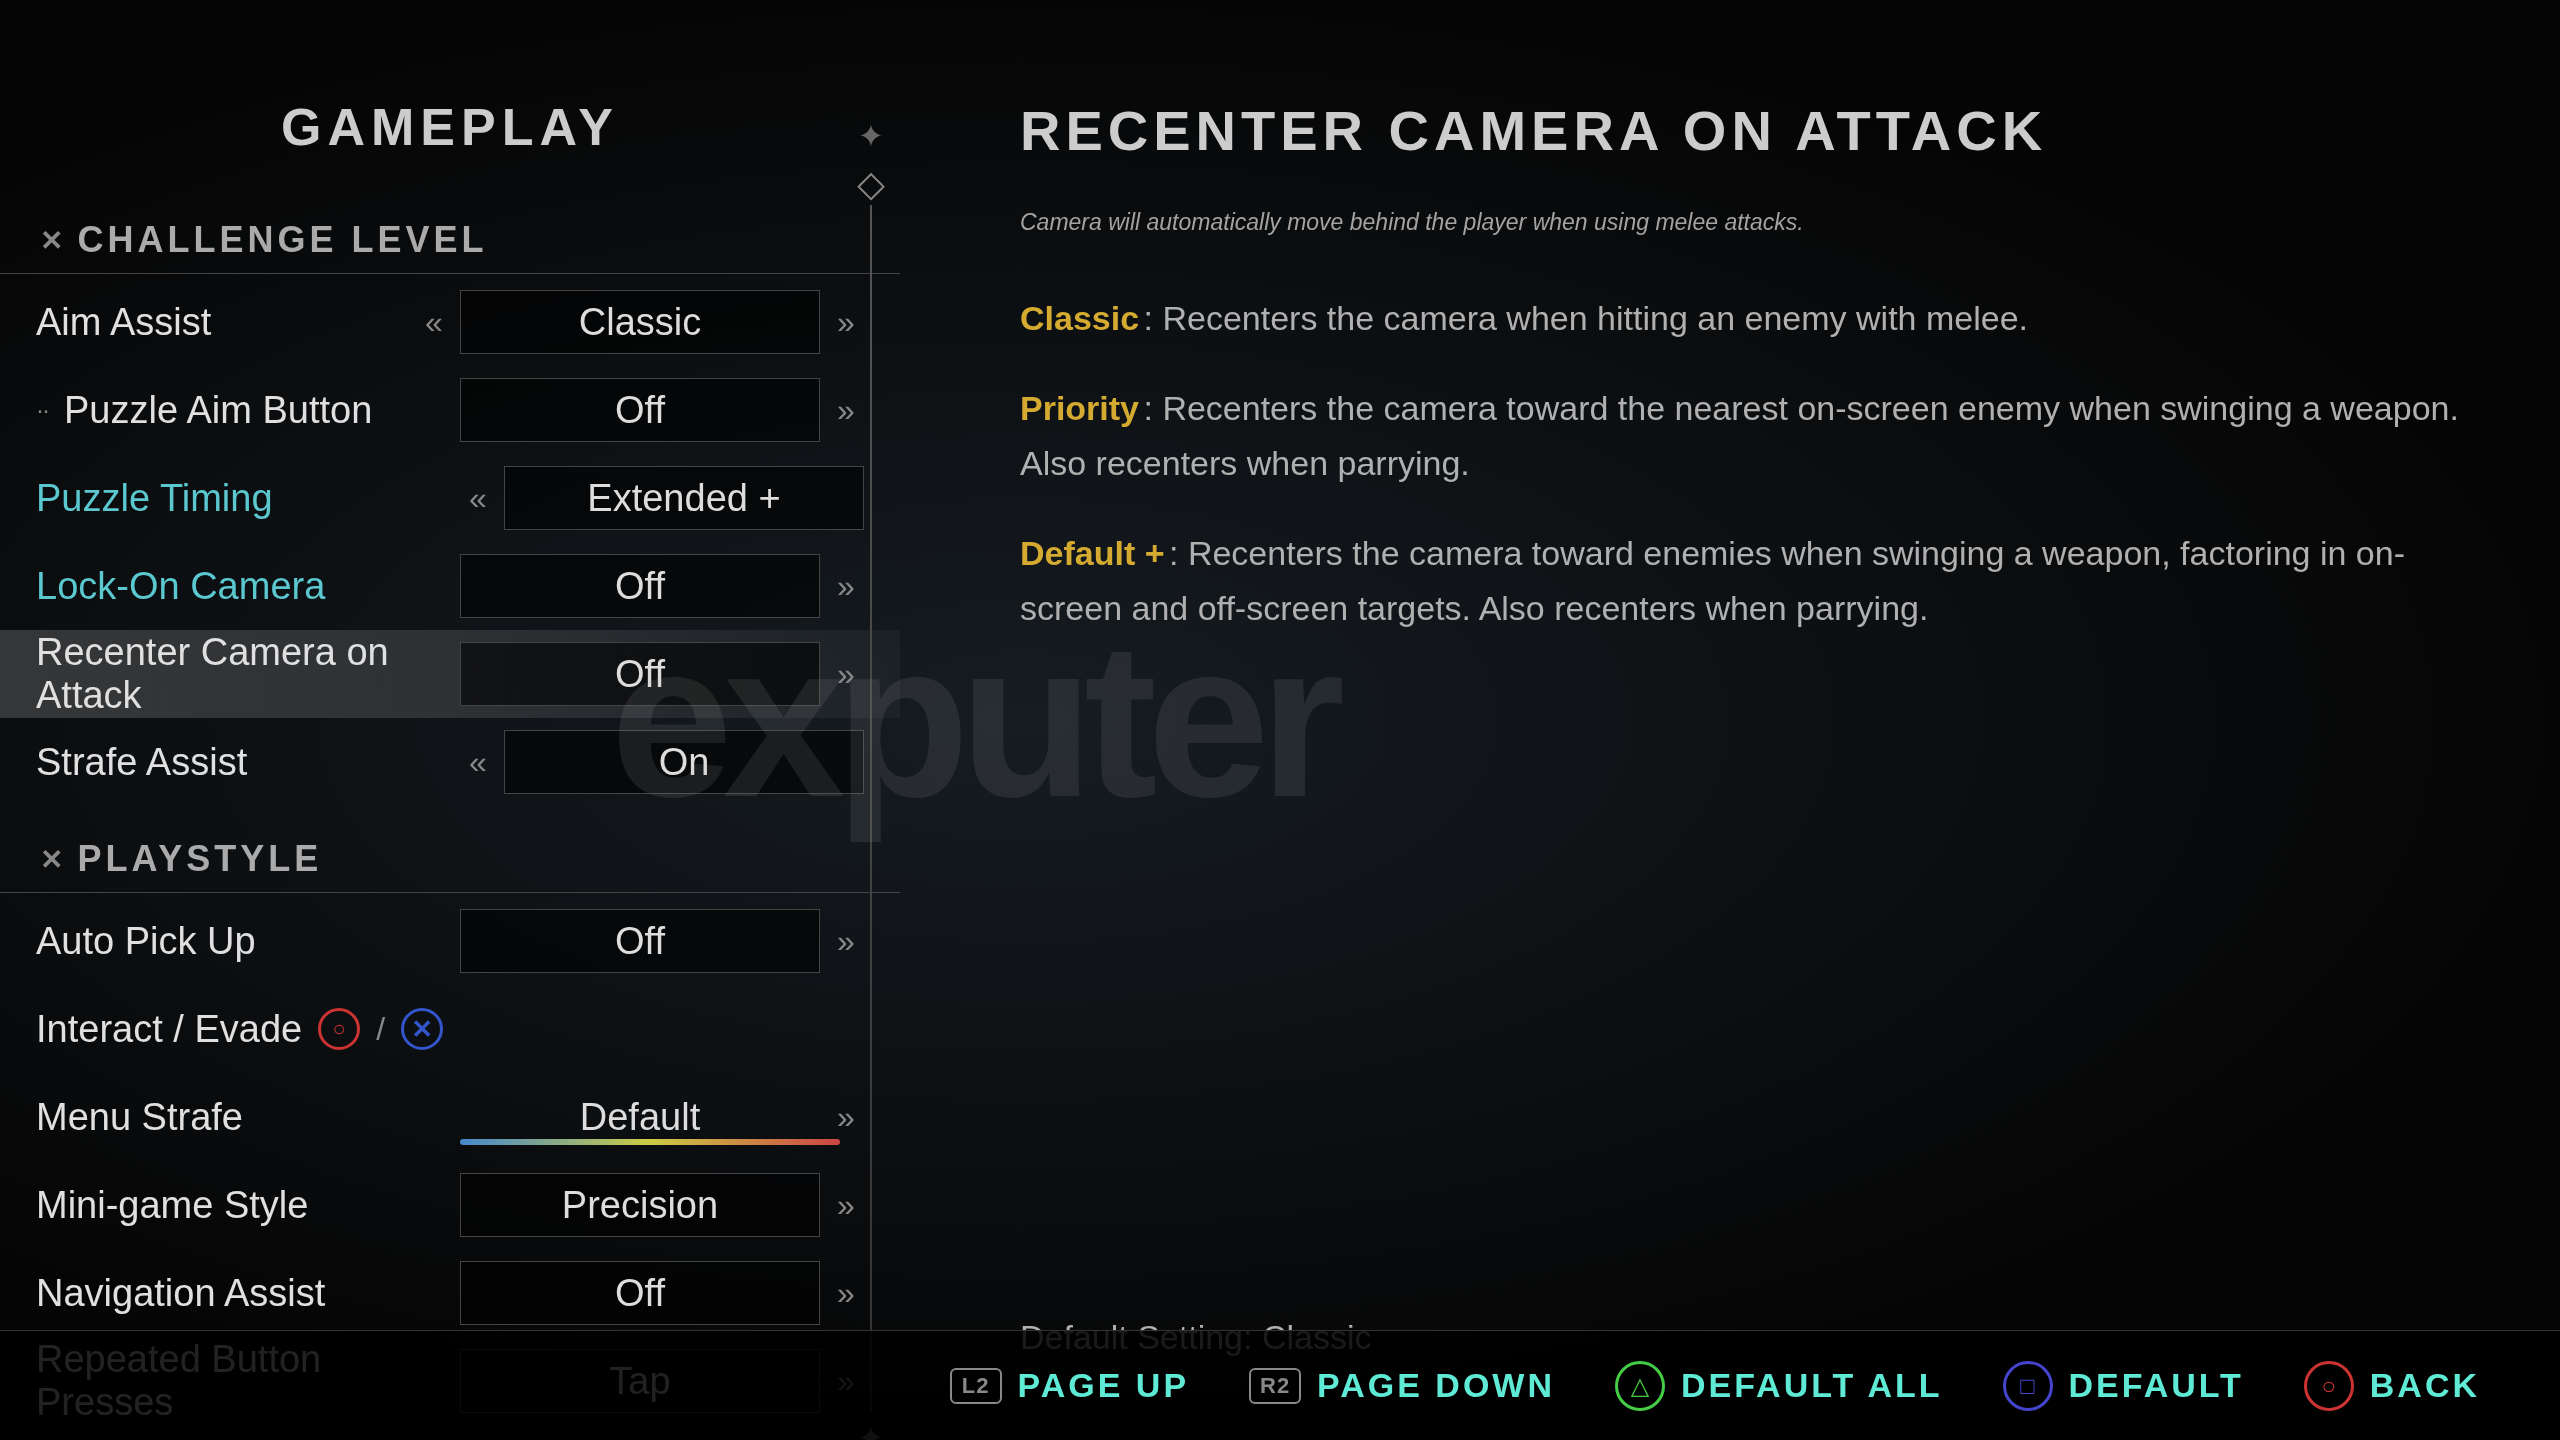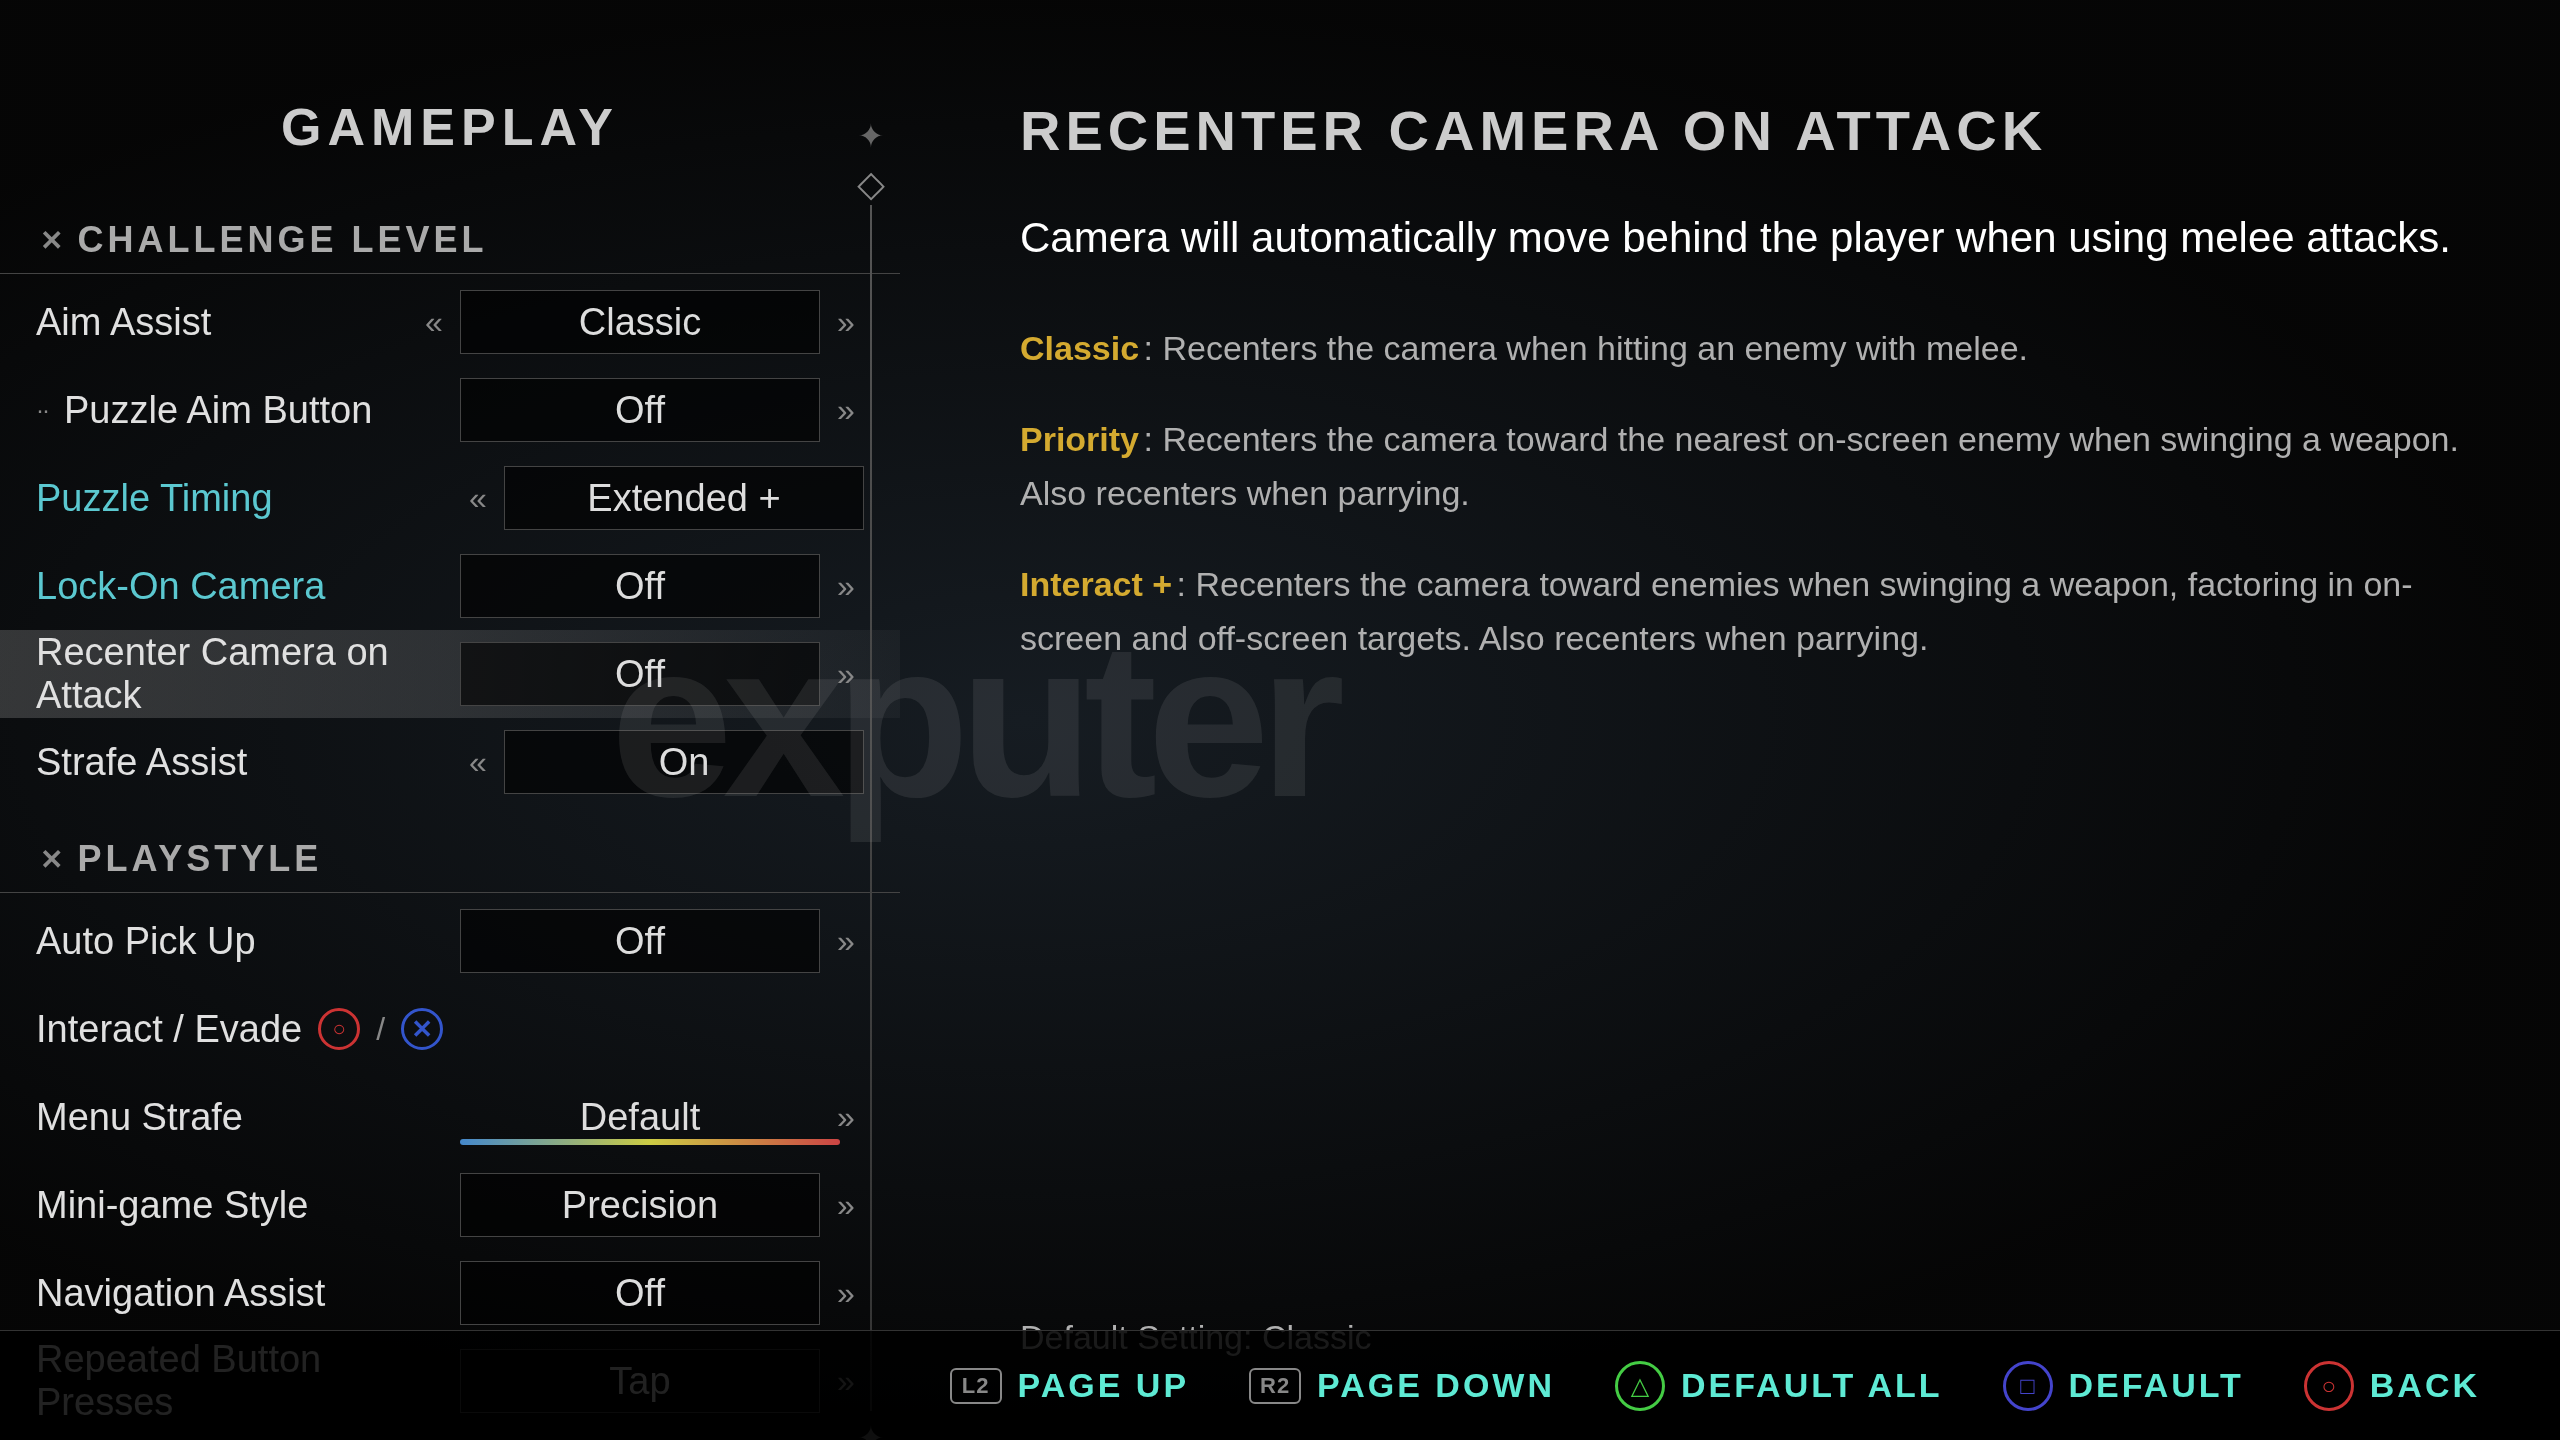--- a/index.html
+++ b/index.html
@@ -221,24 +221,25 @@
       font-size: 56px;
       font-weight: 700;
       letter-spacing: 5px;
       color: #cccccc;
       text-transform: uppercase;
       margin-bottom: 40px;
       line-height: 1.2;
     }
 
     .info-description {
-      font-size: 42px;
-      color: #ffffff;
+      font-size: 23px;
+      color: #a3a3a3;
       line-height: 1.6;
       margin-bottom: 50px;
+      font-style: italic;
     }
 
     .info-section {
       margin-bottom: 36px;
     }
 
     .info-label {
       font-size: 34px;
       font-weight: 700;
       display: inline;
@@ -540,21 +541,21 @@
       <span class="info-label yellow">Classic</span>
       <span class="info-text">: Recenters the camera when hitting an enemy with melee.</span>
     </div>
 
     <div class="info-section">
       <span class="info-label yellow">Priority</span>
       <span class="info-text">: Recenters the camera toward the nearest on-screen enemy when swinging a weapon. Also recenters when parrying.</span>
     </div>
 
     <div class="info-section">
-      <span class="info-label yellow">Interact +</span>
+      <span class="info-label yellow">Default +</span>
       <span class="info-text">: Recenters the camera toward enemies when swinging a weapon, factoring in on-screen and off-screen targets. Also recenters when parrying.</span>
     </div>
 
     <div style="flex:1;"></div>
     <div class="info-default">Default Setting: Classic</div>
   </div>
 
 </div>
 
 <div class="bottom-bar">

